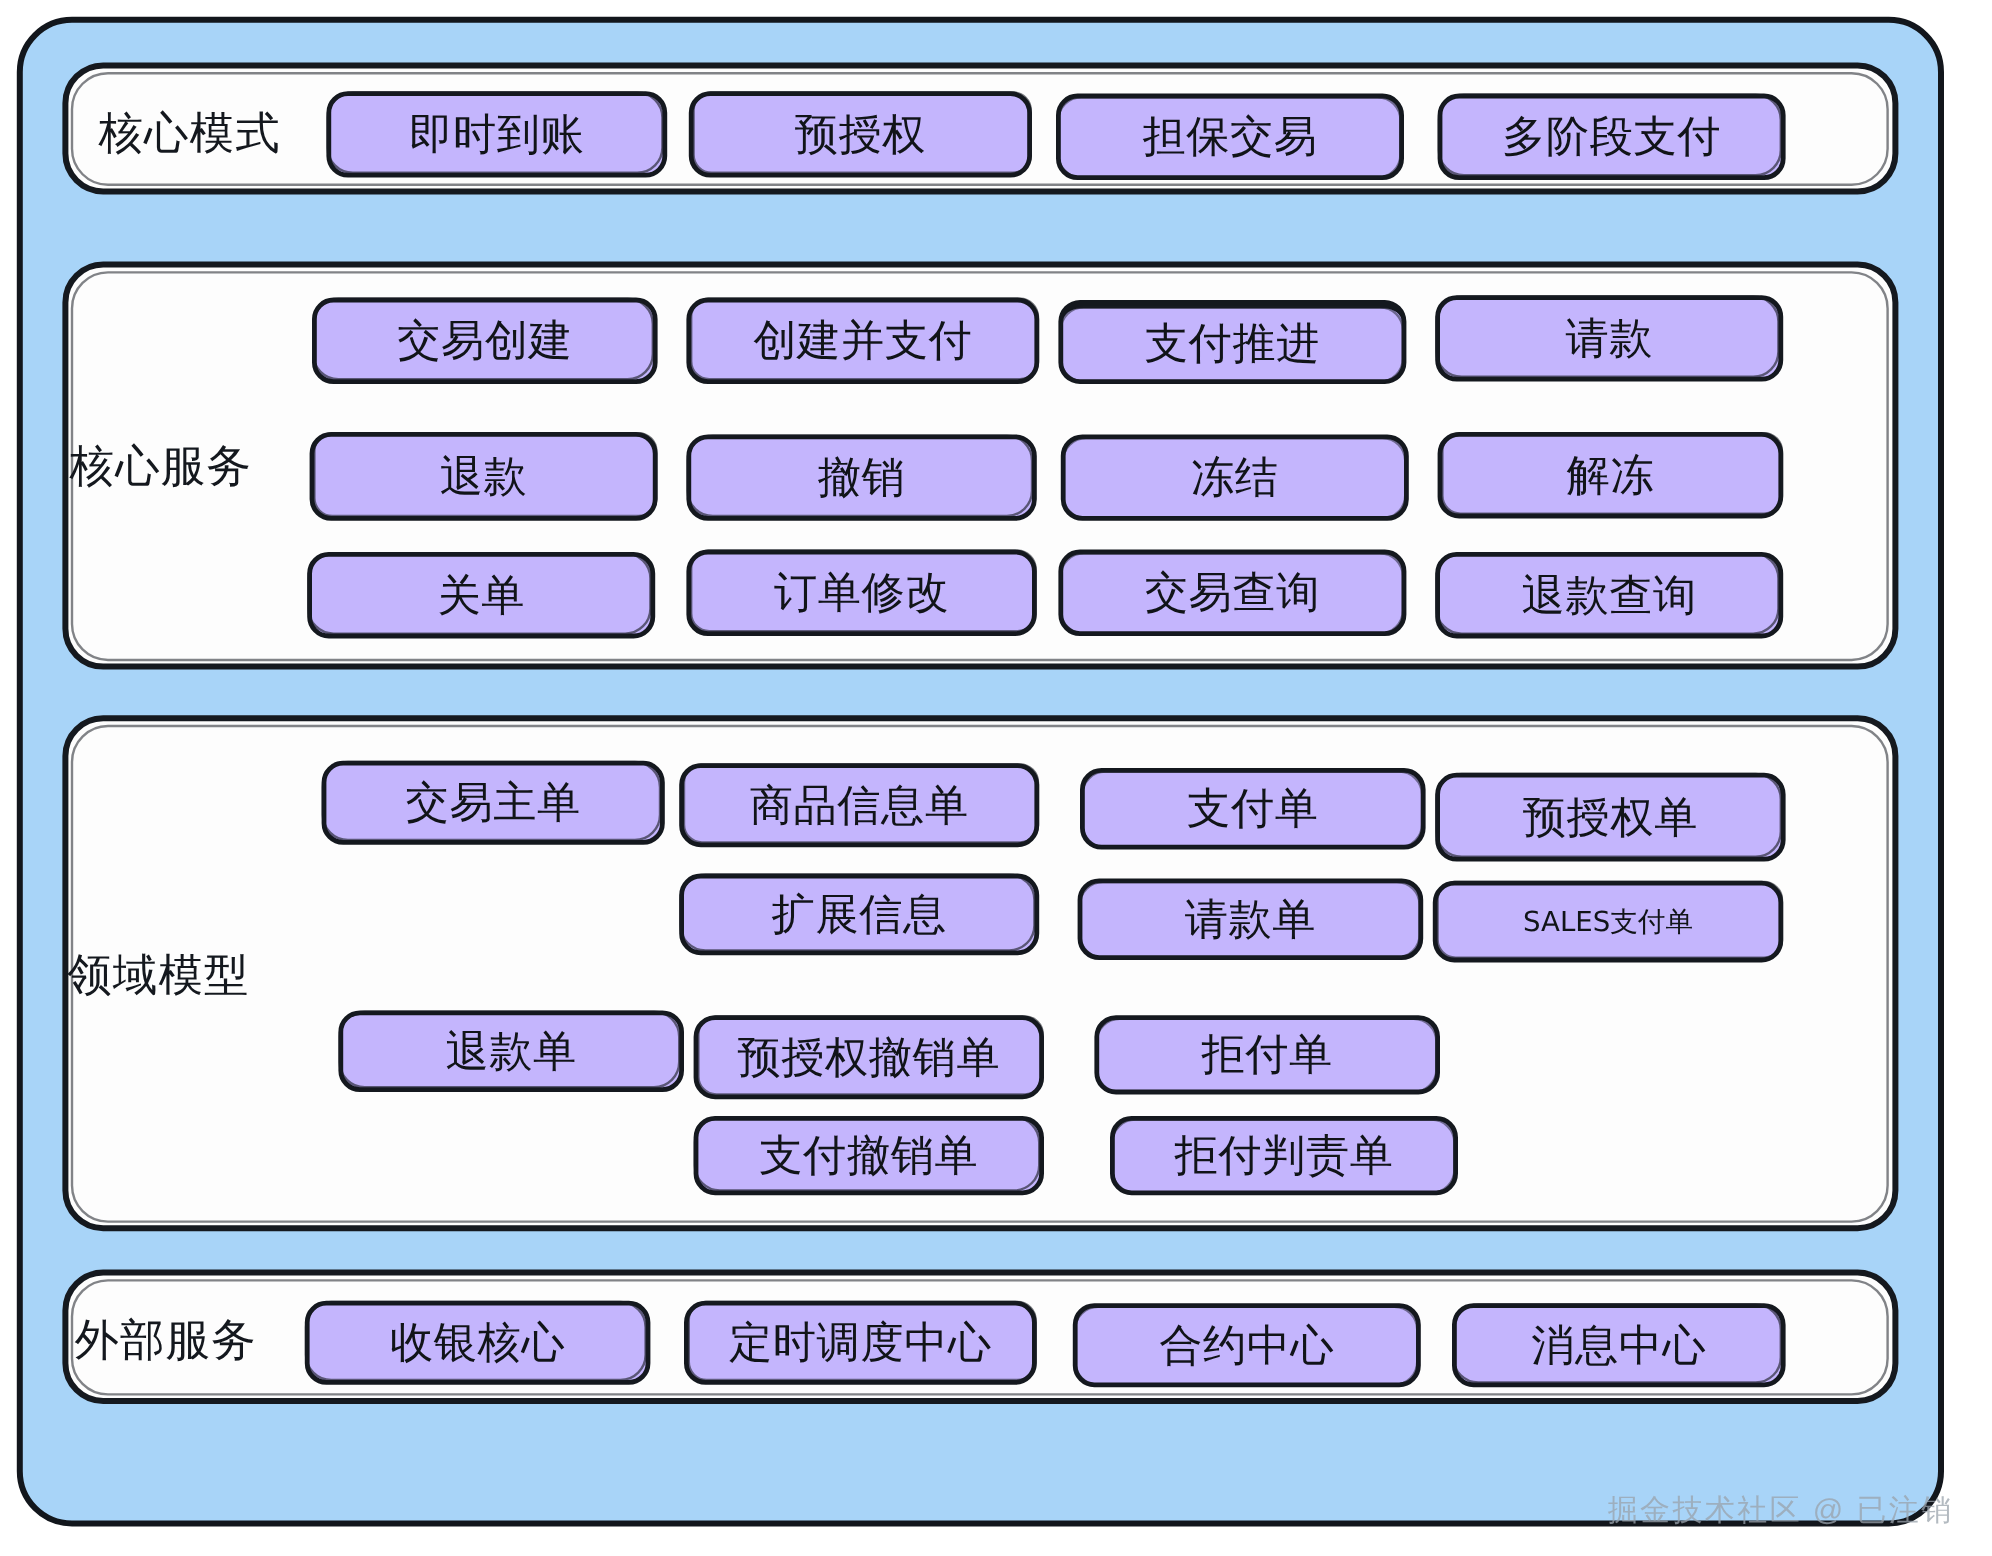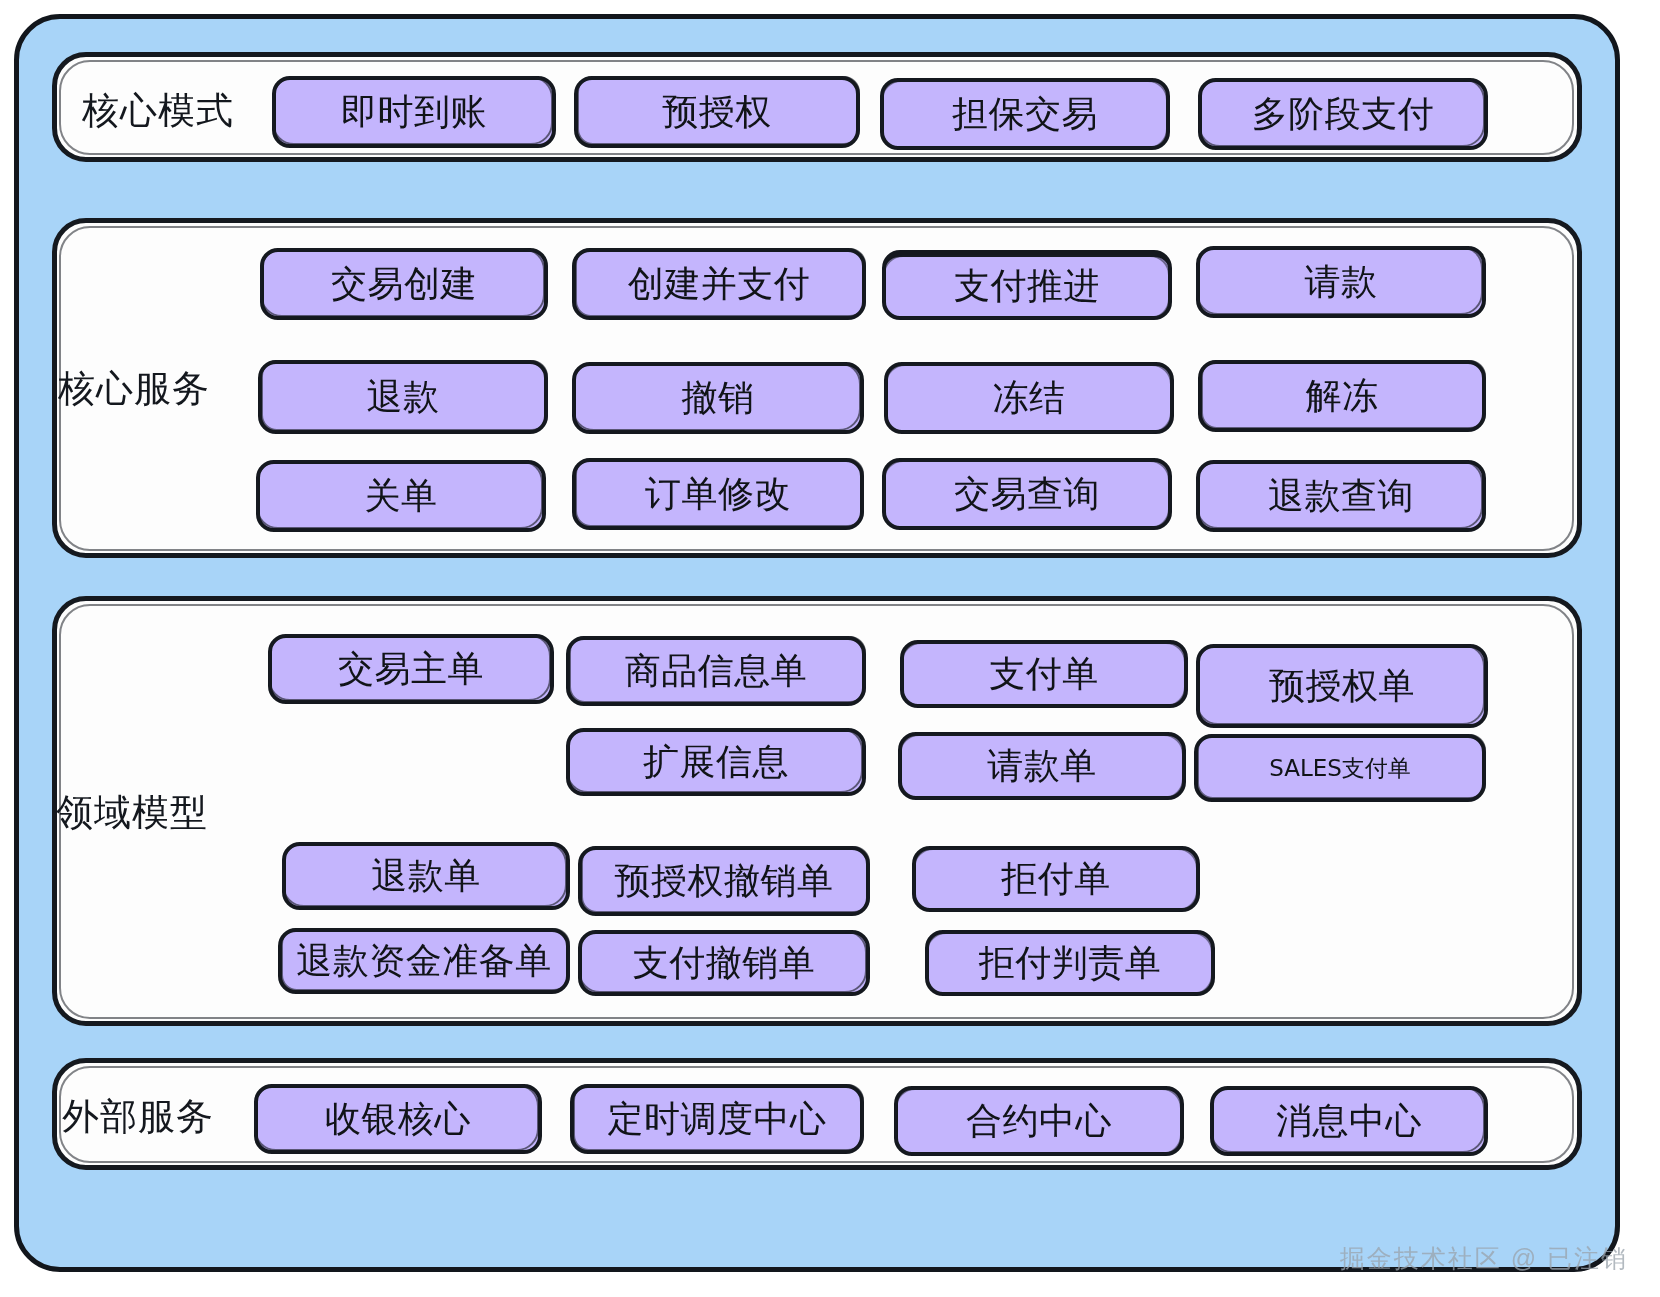--- a/index.html
+++ b/index.html
@@ -152,33 +152,32 @@
   <div class="node sk3" style="left:572px; top:458px; width:292px; height:72px;">订单修改</div>
   <div class="node" style="left:882px; top:458px; width:290px; height:72px;">交易查询</div>
   <div class="node sk2" style="left:1196px; top:460px; width:290px; height:72px;">退款查询</div>
 
   <div class="section" style="left:52px; top:596px; width:1530px; height:430px;"></div>
   <div class="section-label" style="left:56px; top:794px;">领域模型</div>
 
   <div class="node sk2" style="left:268px; top:634px; width:286px; height:70px;">交易主单</div>
   <div class="node sk3" style="left:566px; top:636px; width:300px; height:70px;">商品信息单</div>
   <div class="node" style="left:900px; top:640px; width:288px; height:68px;">支付单</div>
-  <div class="node sk2" style="left:1196px; top:644px; width:292px; height:84px;">预授权单</div>
+  <div class="node sk2" style="left:1196px; top:644px; width:292px; height:74px;">预授权单</div>
 
   <div class="node sk2" style="left:566px; top:728px; width:300px; height:68px;">扩展信息</div>
   <div class="node" style="left:898px; top:732px; width:288px; height:68px;">请款单</div>
   <div class="node sk3" style="left:1194px; top:734px; width:292px; height:68px;">
     <span class="mono-latin">SALES支付单</span>
   </div>
 
   <div class="node sk2" style="left:282px; top:842px; width:288px; height:68px;">退款单</div>
   <div class="node sk3" style="left:578px; top:846px; width:292px; height:70px;">预授权撤销单</div>
   <div class="node" style="left:912px; top:846px; width:288px; height:66px;">拒付单</div>
 
-  <div class="node sk3" style="left:278px; top:928px; width:292px; height:66px;">退款资金准备单</div>
   <div class="node sk2" style="left:578px; top:930px; width:292px; height:66px;">支付撤销单</div>
   <div class="node" style="left:925px; top:930px; width:290px; height:66px;">拒付判责单</div>
 
   <div class="section" style="left:52px; top:1058px; width:1530px; height:112px;"></div>
   <div class="section-label" style="left:62px; top:1098px;">外部服务</div>
 
   <div class="node sk2" style="left:254px; top:1084px; width:288px; height:70px;">收银核心</div>
   <div class="node sk3" style="left:570px; top:1084px; width:294px; height:70px;">定时调度中心</div>
   <div class="node" style="left:894px; top:1086px; width:290px; height:70px;">合约中心</div>
   <div class="node sk2" style="left:1210px; top:1086px; width:278px; height:70px;">消息中心</div>

